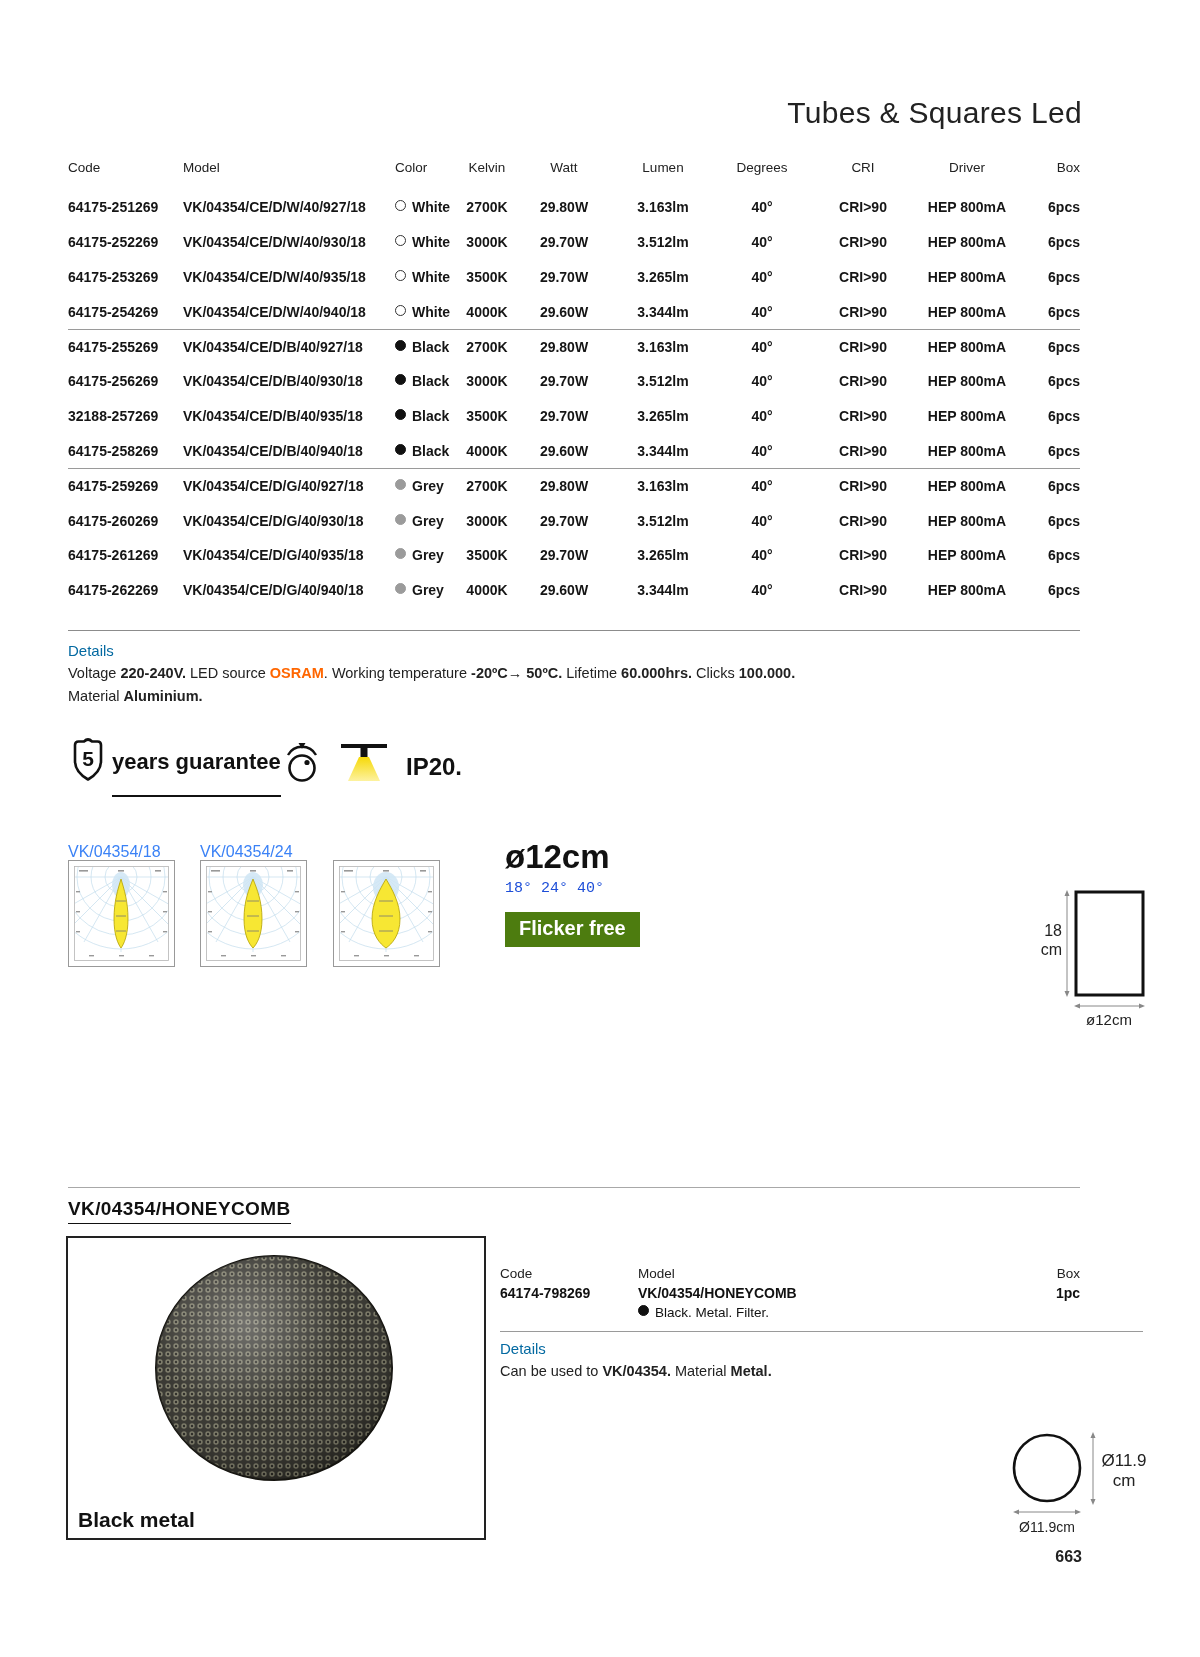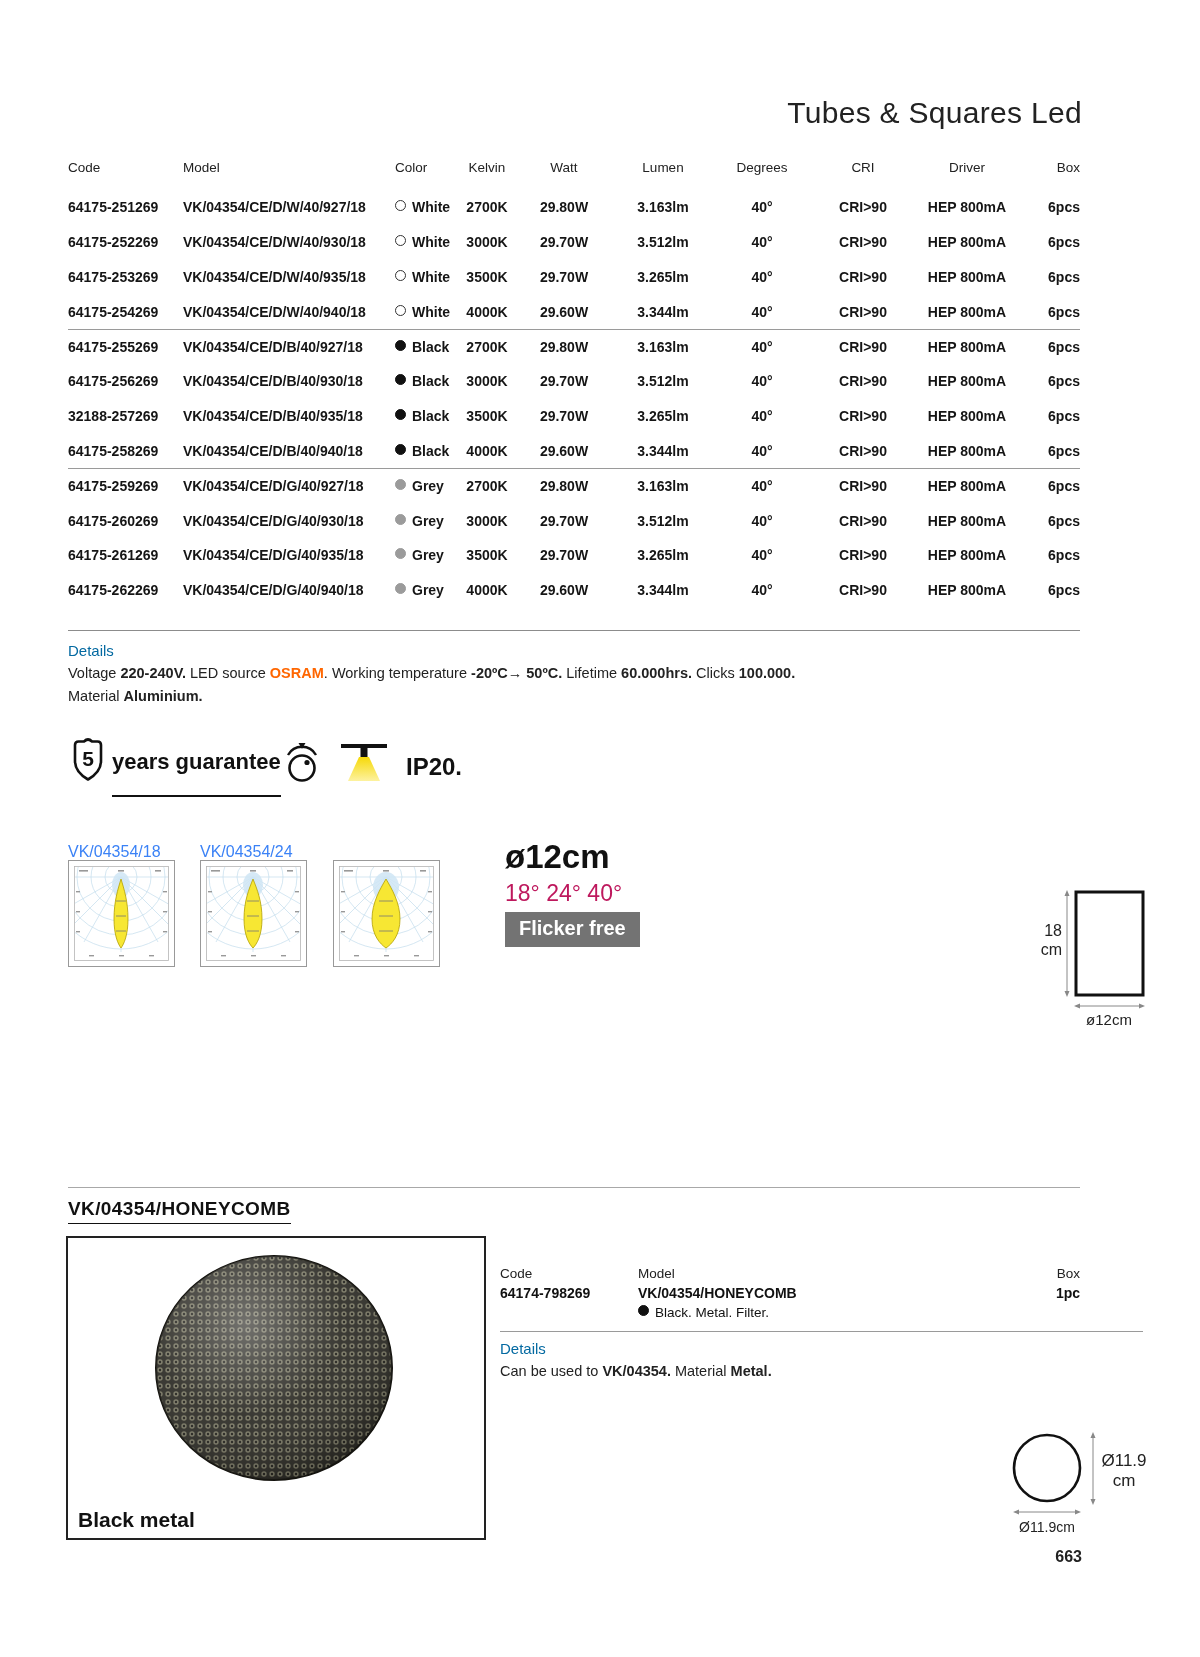--- a/index.html
+++ b/index.html
@@ -32,22 +32,22 @@
 
   
   .guarantee-label{font-size:22px;font-weight:700;color:#111;border-bottom:2.2px solid #111;padding-bottom:20px;}
   .ip-label{font-size:24px;font-weight:700;color:#111;}
 
   
   .diagram-label{font-size:16px;font-weight:400;color:#3b82f6;}
   .polar-box{width:105px;height:105px;border:1px solid #999;background:#fff;}
 
   .spec-diameter{font-size:33px;font-weight:700;color:#111;}
-  .spec-angles{font-size:23px;color:#be185d;}
-  .flicker-badge{background:#737373;color:#fff;font-size:20px;font-weight:700;padding:5px 14px 7px 14px;display:inline-block;}
+  .spec-angles{font-size:15px;color:#1d4ed8;font-family:Liberation Mono, monospace;}
+  .flicker-badge{background:#4d7c0f;color:#fff;font-size:20px;font-weight:700;padding:5px 14px 7px 14px;display:inline-block;}
 
   
   .hc-heading{font-size:19px;font-weight:700;color:#111;letter-spacing:.4px;border-bottom:1.8px solid #111;padding-bottom:3px;display:inline-block;}
   .hc-photo-box{width:416px;height:300px;border:2px solid #222;background:#fff;}
   .hc-caption{font-size:21px;font-weight:700;color:#111;}
   .info-label{font-size:13.5px;color:#222;}
   .info-value{font-size:14px;font-weight:700;color:#111;}
   .finish-line{font-size:13.5px;color:#111;}
   .finish-line .b{font-weight:400;}
   .page-number{font-size:16px;font-weight:700;color:#222;}

